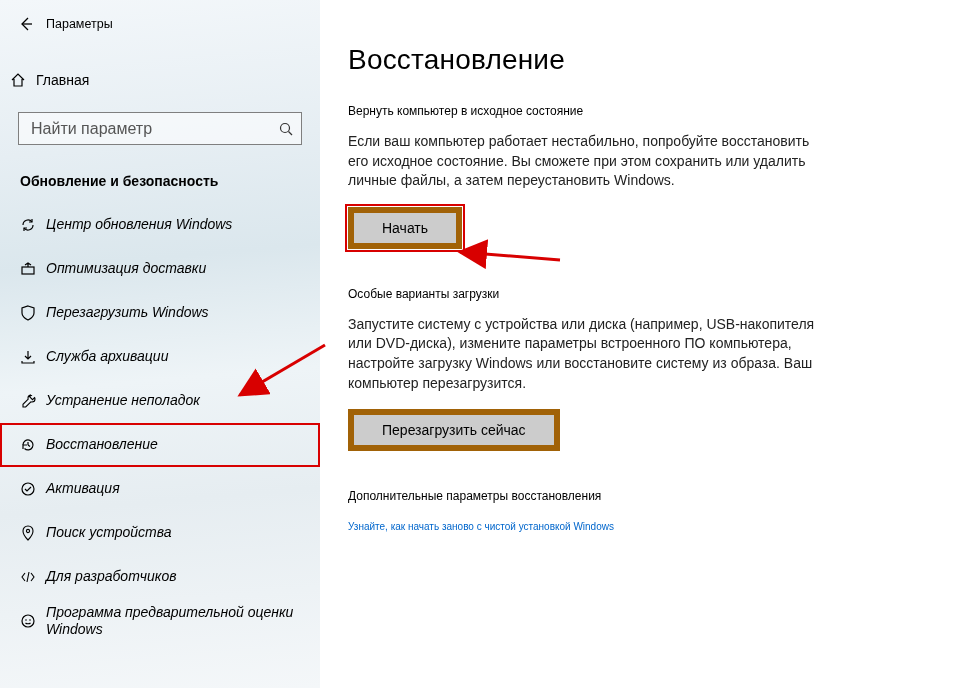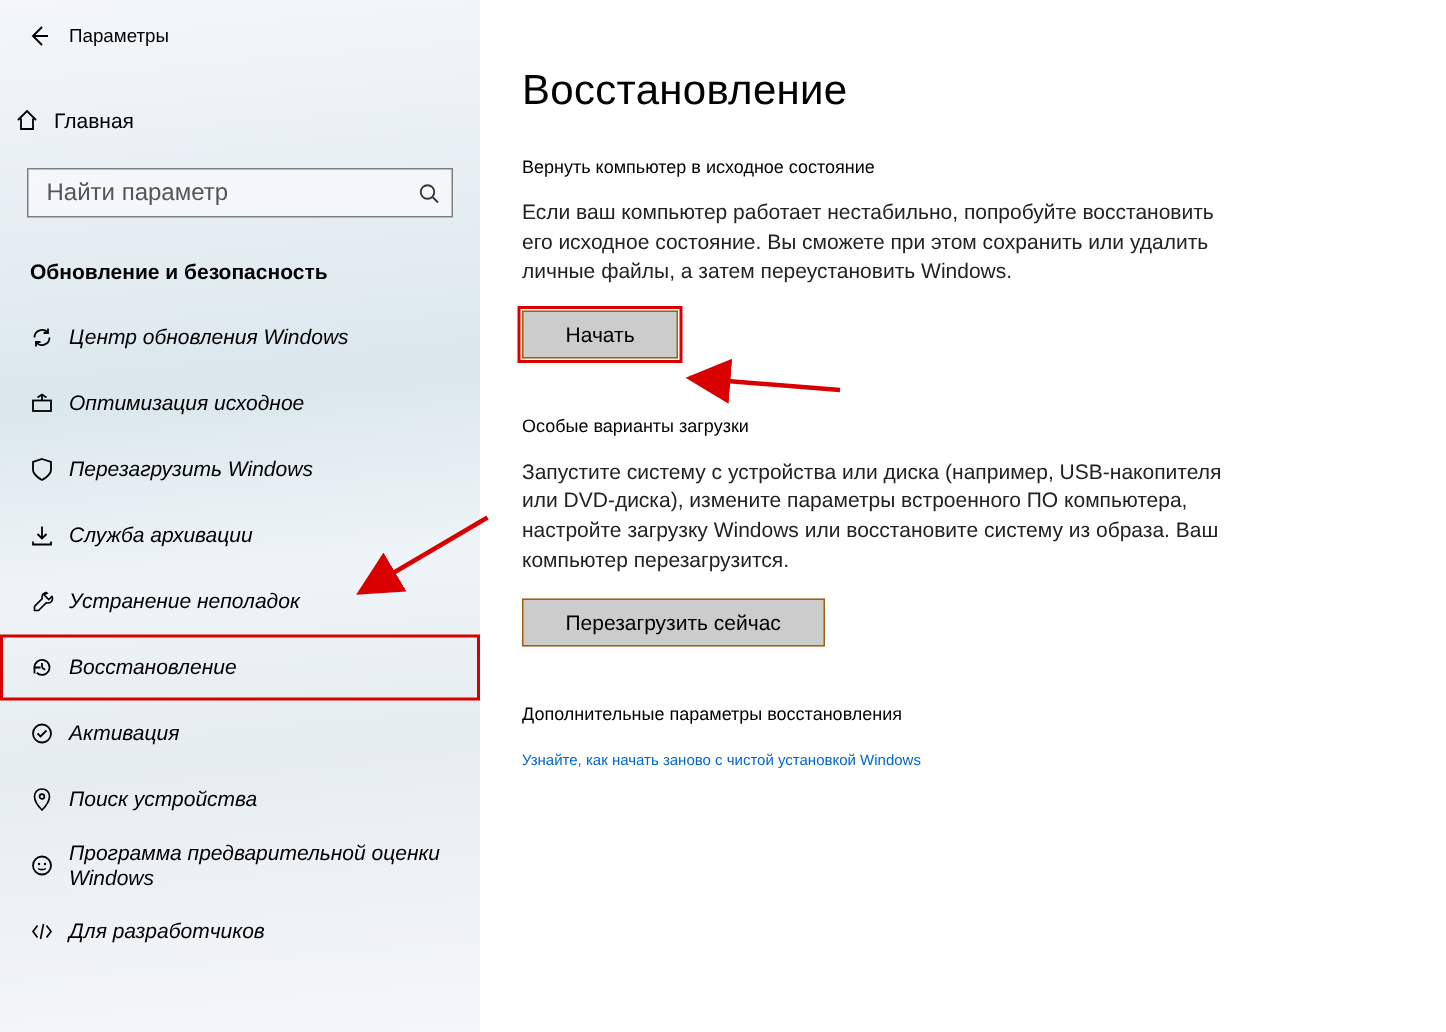--- a/index.html
+++ b/index.html
@@ -111,21 +111,21 @@
     margin: 0 0 16px 0;
     max-width: 470px;
     line-height: 1.4;
     color: #222;
   }
   .btn {
     display: inline-block;
     min-width: 80px;
     padding: 7px 28px;
     background: #cccccc;
-    border: 1px solid #a16207;
+    border: 6px solid #a16207;
     font-size: 14px;
     cursor: pointer;
     text-align: center;
   }
   .btn.primary-highlight {
     outline: 2px solid #d80000;
     outline-offset: 1px;
   }
   .section { margin-bottom: 38px; }
   a.link {
@@ -193,21 +193,21 @@
         <span class="label">Центр обновления Windows</span>
       </div>
 
       <div class="nav-item">
         <span class="icon">
           <svg class="icon-svg" viewBox="0 0 16 16">
               <rect x="2" y="6" width="12" height="7" fill="none" stroke="#000" stroke-width="1.2"></rect>
               <path d="M8 2v4M5 4l3-2 3 2" fill="none" stroke="#000" stroke-width="1.2"></path>
             </svg>
         </span>
-        <span class="label">Оптимизация исходное</span>
+        <span class="label">Оптимизация доставки</span>
       </div>
 
       <div class="nav-item">
         <span class="icon">
           <svg class="icon-svg" viewBox="0 0 16 16">
               <path d="M8 1 L14 3 V8 C14 12 8 15 8 15 C8 15 2 12 2 8 V3 Z" fill="none" stroke="#000" stroke-width="1.2"></path>
             </svg>
         </span>
         <span class="label">Перезагрузить Windows</span>
       </div>
@@ -259,36 +259,36 @@
               <path d="M8 1C5 1 3 3 3 6c0 4 5 9 5 9s5-5 5-9c0-3-2-5-5-5z" fill="none" stroke="#000" stroke-width="1.1"></path>
               <circle cx="8" cy="6" r="1.6" fill="none" stroke="#000" stroke-width="1.1"></circle>
             </svg>
         </span>
         <span class="label">Поиск устройства</span>
       </div>
 
       <div class="nav-item">
         <span class="icon">
           <svg class="icon-svg" viewBox="0 0 16 16">
+              <path d="M5 4L2 8l3 4M11 4l3 4-3 4M9 3l-2 10" fill="none" stroke="#000" stroke-width="1.1"></path>
+            </svg>
+        </span>
+        <span class="label">Для разработчиков</span>
+      </div>
+
+      <div class="nav-item">
+        <span class="icon">
+          <svg class="icon-svg" viewBox="0 0 16 16">
               <circle cx="8" cy="8" r="6" fill="none" stroke="#000" stroke-width="1.2"></circle>
               <circle cx="6" cy="7" r="0.8" fill="#000"></circle>
               <circle cx="10" cy="7" r="0.8" fill="#000"></circle>
               <path d="M5.5 10c1 1 4 1 5 0" fill="none" stroke="#000" stroke-width="1.1"></path>
             </svg>
         </span>
         <span class="label">Программа предварительной оценки Windows</span>
-      </div>
-
-      <div class="nav-item">
-        <span class="icon">
-          <svg class="icon-svg" viewBox="0 0 16 16">
-              <path d="M5 4L2 8l3 4M11 4l3 4-3 4M9 3l-2 10" fill="none" stroke="#000" stroke-width="1.1"></path>
-            </svg>
-        </span>
-        <span class="label">Для разработчиков</span>
       </div>
 
     </div>
   </div>
 
   <div class="main">
     <h1 class="page-title">Восстановление</h1>
 
     <div class="section">
       <h2 class="section-title">Вернуть компьютер в исходное состояние</h2>

